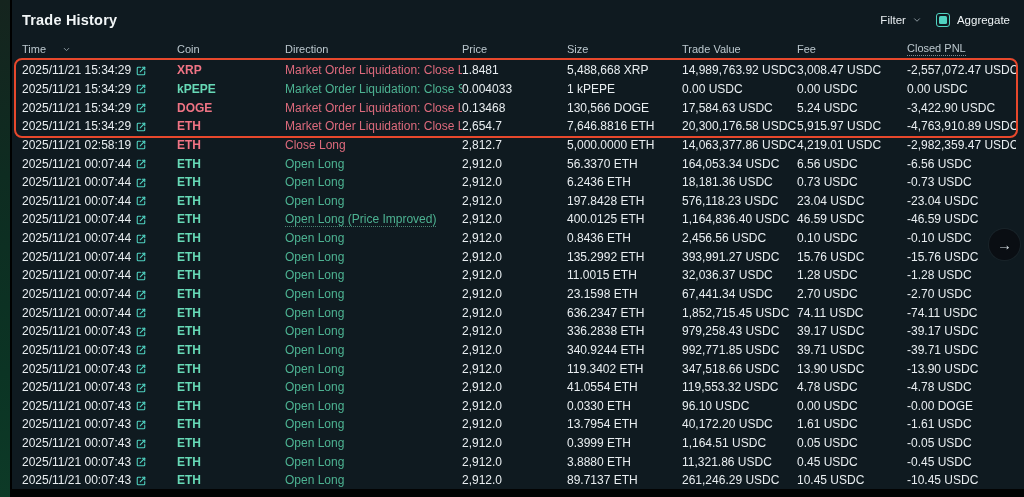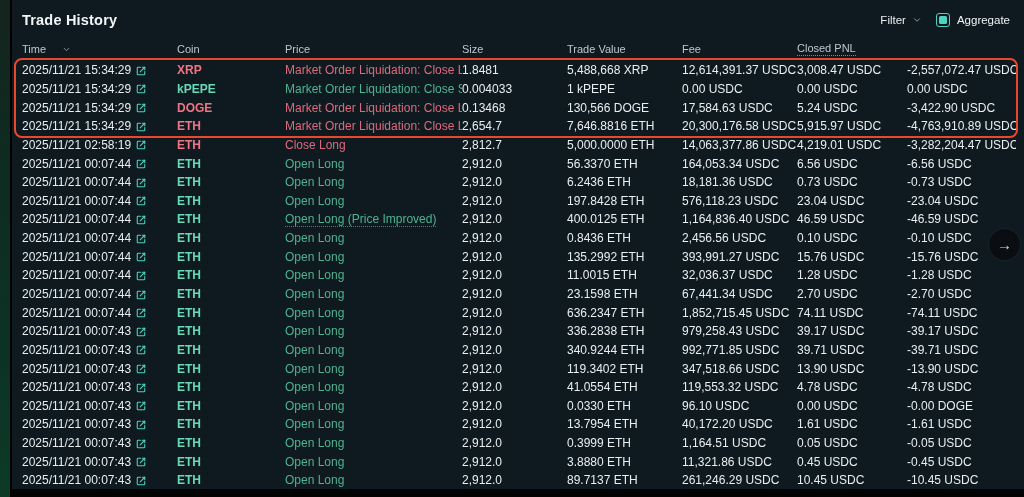--- a/index.html
+++ b/index.html
@@ -84,20 +84,23 @@
         <span class="chev">
           <svg width="9" height="9" viewBox="0 0 24 24" fill="none" stroke="currentColor" stroke-width="2.6" stroke-linecap="round" stroke-linejoin="round">
             <path d="M6 9l6 6 6-6"></path>
           </svg>
         </span>
       </div>
       <div class="th">
         <span>Coin</span>
       </div>
       <div class="th">
+        <span>Direction</span>
+      </div>
+      <div class="th">
         <span>Price</span>
       </div>
       <div class="th">
         <span>Size</span>
       </div>
       <div class="th">
         <span>Trade Value</span>
       </div>
       <div class="th">
         <span>Fee</span>
@@ -118,21 +121,21 @@
               <path d="M21 13v6a2 2 0 0 1-2 2H5a2 2 0 0 1-2-2V5a2 2 0 0 1 2-2h6"></path>
               <path d="M15 3h6v6"></path>
               <path d="M10 14L21 3"></path>
             </svg>
       </span>
     </div>
     <div class="coin">XRP</div>
     <div><span class="direction">Market Order Liquidation: Close Long</span></div>
     <div><span class="price u-dot">1.8481</span></div>
     <div class="size">5,488,668 XRP</div>
-    <div class="tv">12,614,391.37 USDC</div>
+    <div class="tv">14,989,763.92 USDC</div>
     <div class="fee">3,008.47 USDC</div>
     <div class="pnl">-2,557,072.47 USDC</div>
   </div>
 
   <div class="grid-row row side-green">
     <div class="time-cell">
       <span>2025/11/21 15:34:29</span>
       <span class="link-icon">
         <svg width="10" height="10" viewBox="0 0 24 24" fill="none" stroke="currentColor" stroke-width="2.6" stroke-linecap="round" stroke-linejoin="round">
               <path d="M21 13v6a2 2 0 0 1-2 2H5a2 2 0 0 1-2-2V5a2 2 0 0 1 2-2h6"></path>
@@ -200,21 +203,21 @@
               <path d="M10 14L21 3"></path>
             </svg>
       </span>
     </div>
     <div class="coin">ETH</div>
     <div><span class="direction">Close Long</span></div>
     <div><span class="price">2,812.7</span></div>
     <div class="size">5,000.0000 ETH</div>
     <div class="tv">14,063,377.86 USDC</div>
     <div class="fee">4,219.01 USDC</div>
-    <div class="pnl">-3,282,204.47 USDC</div>
+    <div class="pnl">-2,982,359.47 USDC</div>
   </div>
 
   <div class="grid-row row side-green">
     <div class="time-cell">
       <span>2025/11/21 00:07:44</span>
       <span class="link-icon">
         <svg width="10" height="10" viewBox="0 0 24 24" fill="none" stroke="currentColor" stroke-width="2.6" stroke-linecap="round" stroke-linejoin="round">
               <path d="M21 13v6a2 2 0 0 1-2 2H5a2 2 0 0 1-2-2V5a2 2 0 0 1 2-2h6"></path>
               <path d="M15 3h6v6"></path>
               <path d="M10 14L21 3"></path>

